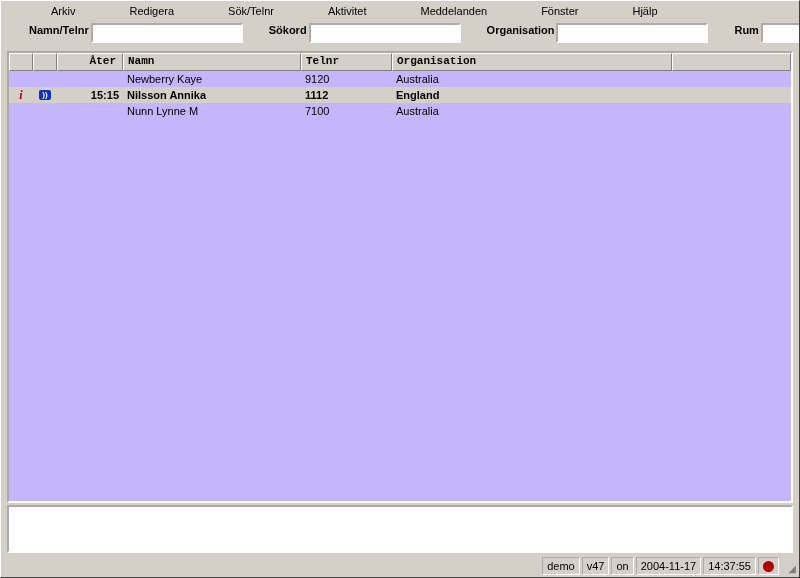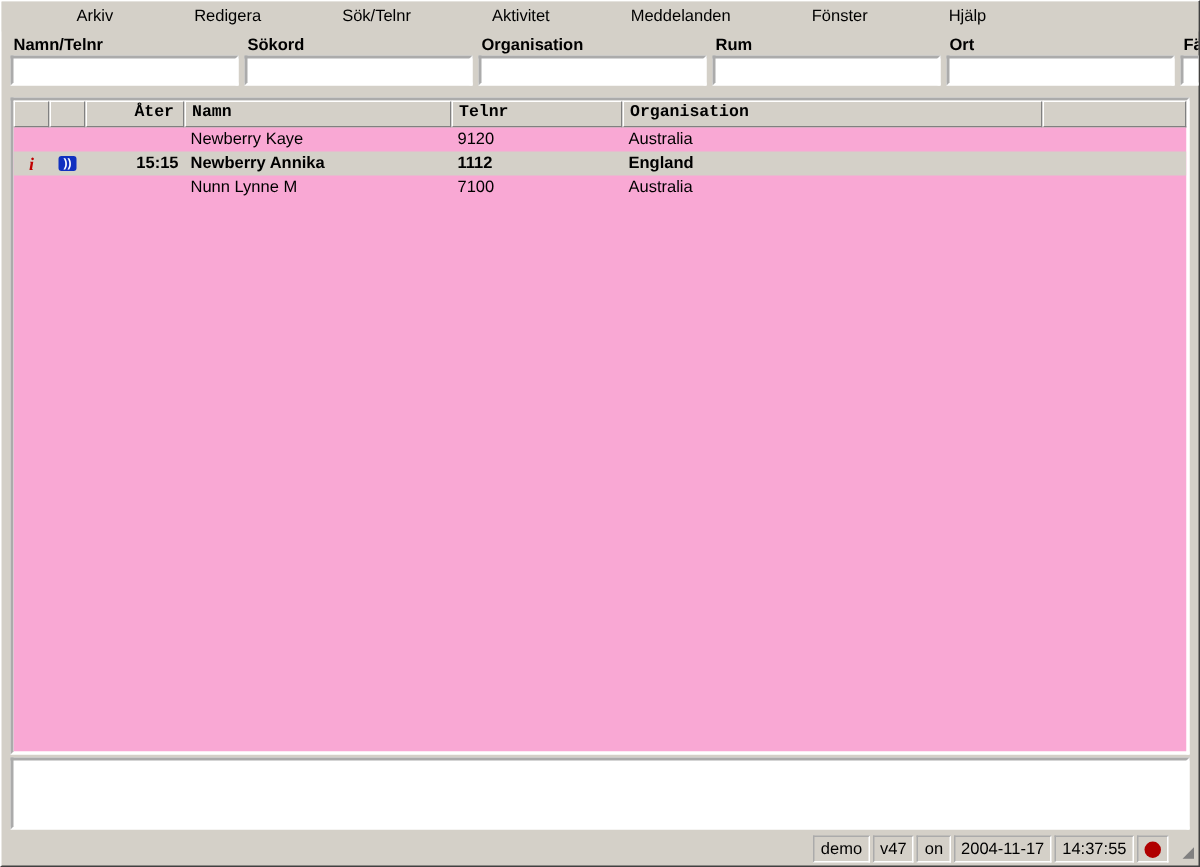--- a/index.html
+++ b/index.html
@@ -25,22 +25,23 @@
     cursor: default;
     margin-left: 40px;
   }
   .searchrow {
     display: flex;
     padding: 2px 6px 4px 6px;
     gap: 4px;
   }
   .searchfield {
     display: flex;
-    flex-direction: column;
-    flex: 1;
+    flex-direction: row;
+    flex: 1;
+    margin-left: 20px;
   }
   .searchfield label {
     font-weight: bold;
     font-size: 11px;
     padding: 1px 2px;
   }
   .searchfield input {
     height: 20px;
     border: 2px inset #fff;
     background: #fff;
@@ -75,24 +76,24 @@
     padding: 1px 4px;
     font-size: 11px;
     overflow: hidden;
     white-space: nowrap;
     font-family: Liberation Mono, monospace;
   }
   .c0 { width: 24px; }
   .c1 { width: 24px; }
   .c2 { width: 66px; text-align: right; padding-right: 6px;}
   .c3 { width: 178px; }
-  .c4 { width: 114px; }
+  .c4 { width: 91px; }
   .c5 { width: 280px; }
   .c6 { flex: 1; }
-  .tbody { flex:1; overflow-y: auto; background:#f9a8d4; }
+  .tbody { flex:1; overflow-y: auto; background:#c4b5fd; }
   .tr {
     display: flex;
     height: 16px;
     align-items: center;
   }
   .tr.sel { background: #d4d0c8; font-weight: bold; }
   .td {
     padding: 0 4px;
     font-size: 11px;
     overflow: hidden;
@@ -224,21 +225,21 @@
           <div class="td c4">9120</div>
           <div class="td c5">Australia</div>
           <div class="td c6"></div>
         </div>
         <div class="tr sel">
           <div class="td c0 info-icon">i</div>
           <div class="td c1">
             <span class="sound-icon">))</span>
           </div>
           <div class="td c2">15:15</div>
-          <div class="td c3">Newberry Annika</div>
+          <div class="td c3">Nilsson Annika</div>
           <div class="td c4">1112</div>
           <div class="td c5">England</div>
           <div class="td c6"></div>
         </div>
         <div class="tr">
           <div class="td c0 info-icon"></div>
           <div class="td c1"></div>
           <div class="td c2"></div>
           <div class="td c3">Nunn Lynne M</div>
           <div class="td c4">7100</div>

